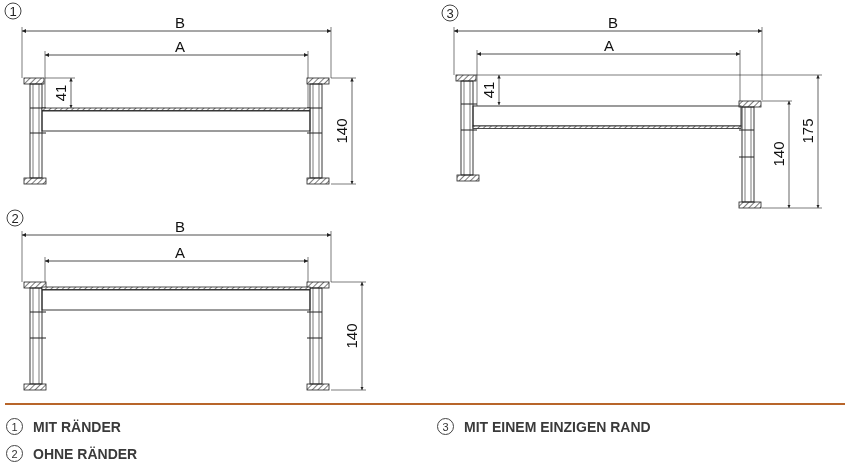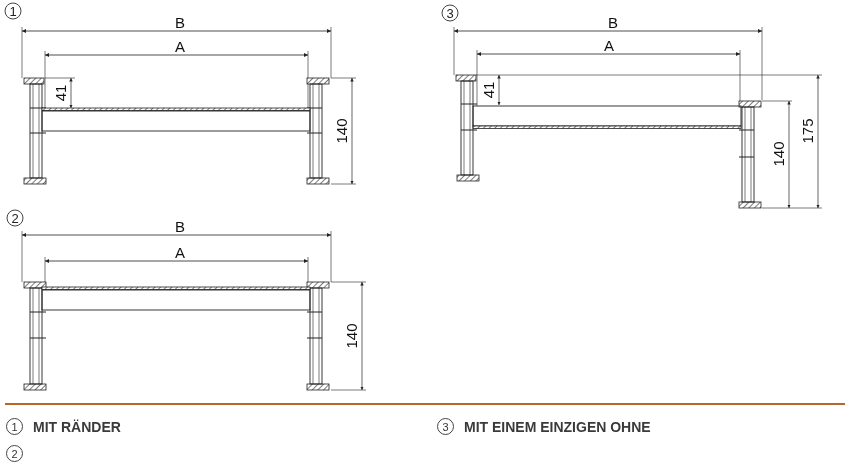--- a/index.html
+++ b/index.html
@@ -155,17 +155,18 @@
 </svg>
 
 <div class="sep"></div>
 
 <div class="legend-item" style="left:6px; top:418px;">
   <span class="legend-num">1</span>
   <span>MIT RÄNDER</span>
 </div>
 <div class="legend-item" style="left:6px; top:445px;">
   <span class="legend-num">2</span>
+  <span>OHNE RÄNDER</span>
 </div>
 <div class="legend-item" style="left:437px; top:418px;">
   <span class="legend-num">3</span>
-  <span>MIT EINEM EINZIGEN OHNE</span>
+  <span>MIT EINEM EINZIGEN RAND</span>
 </div>
 
 </body></html>

